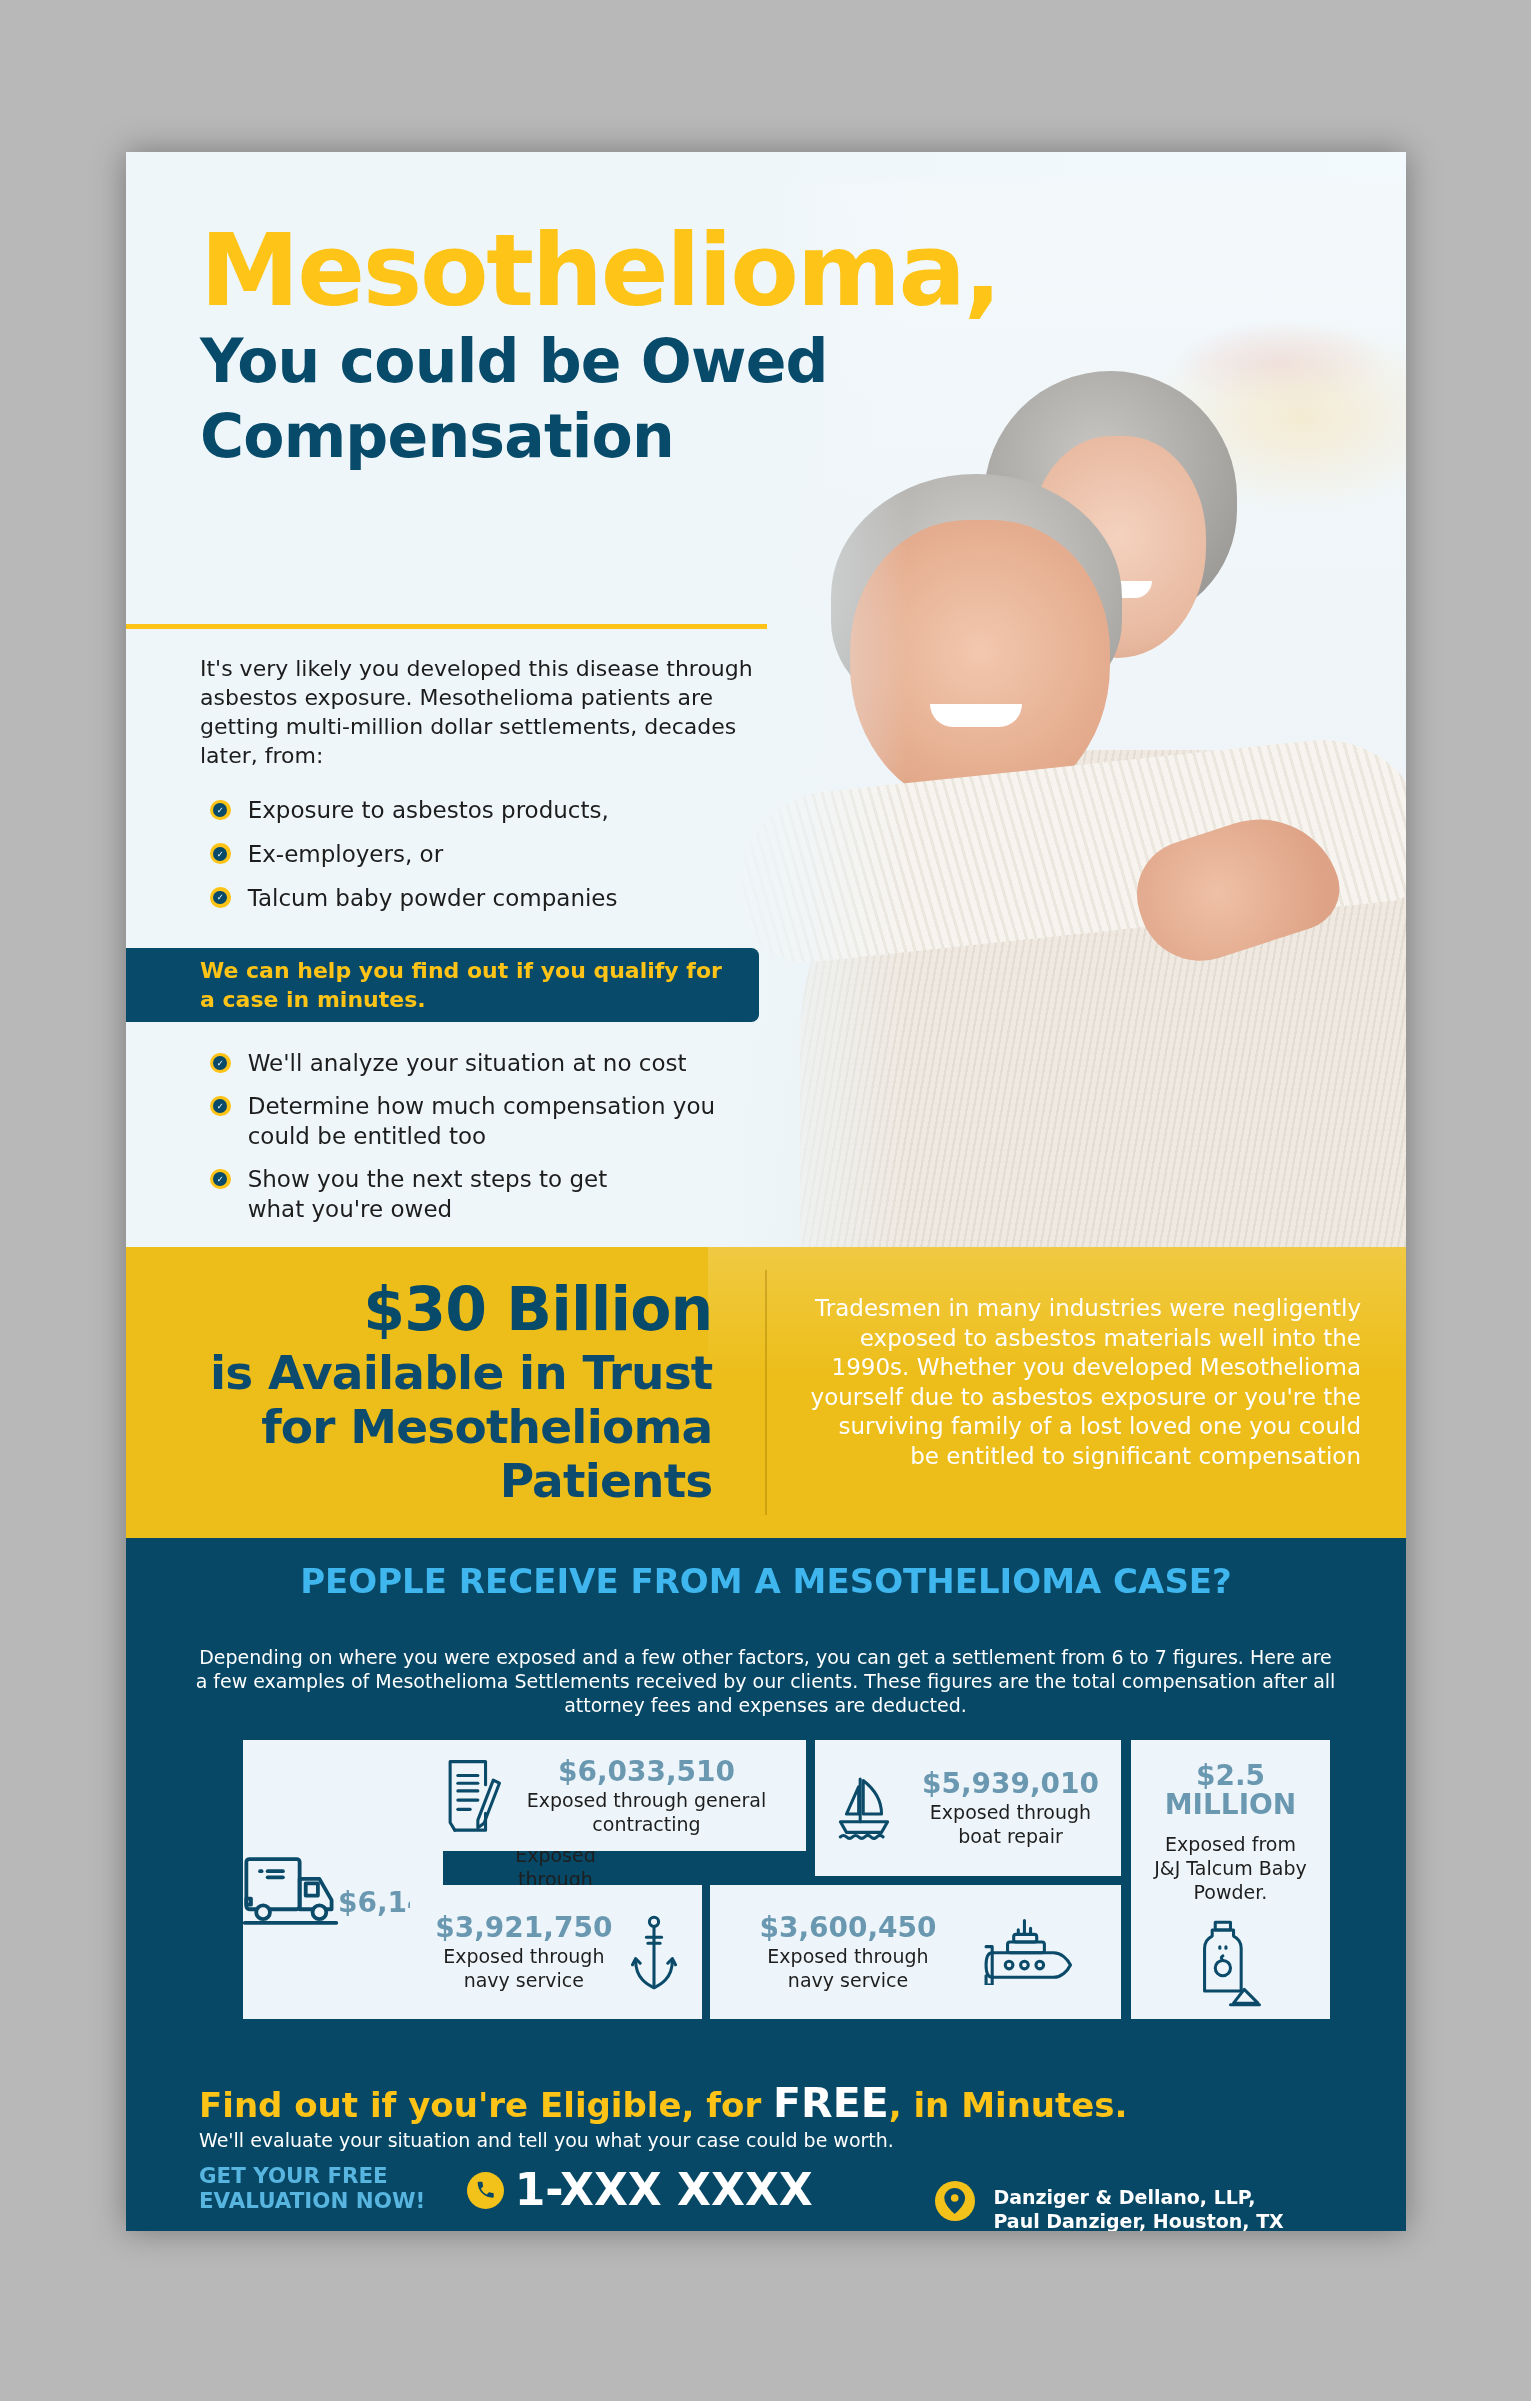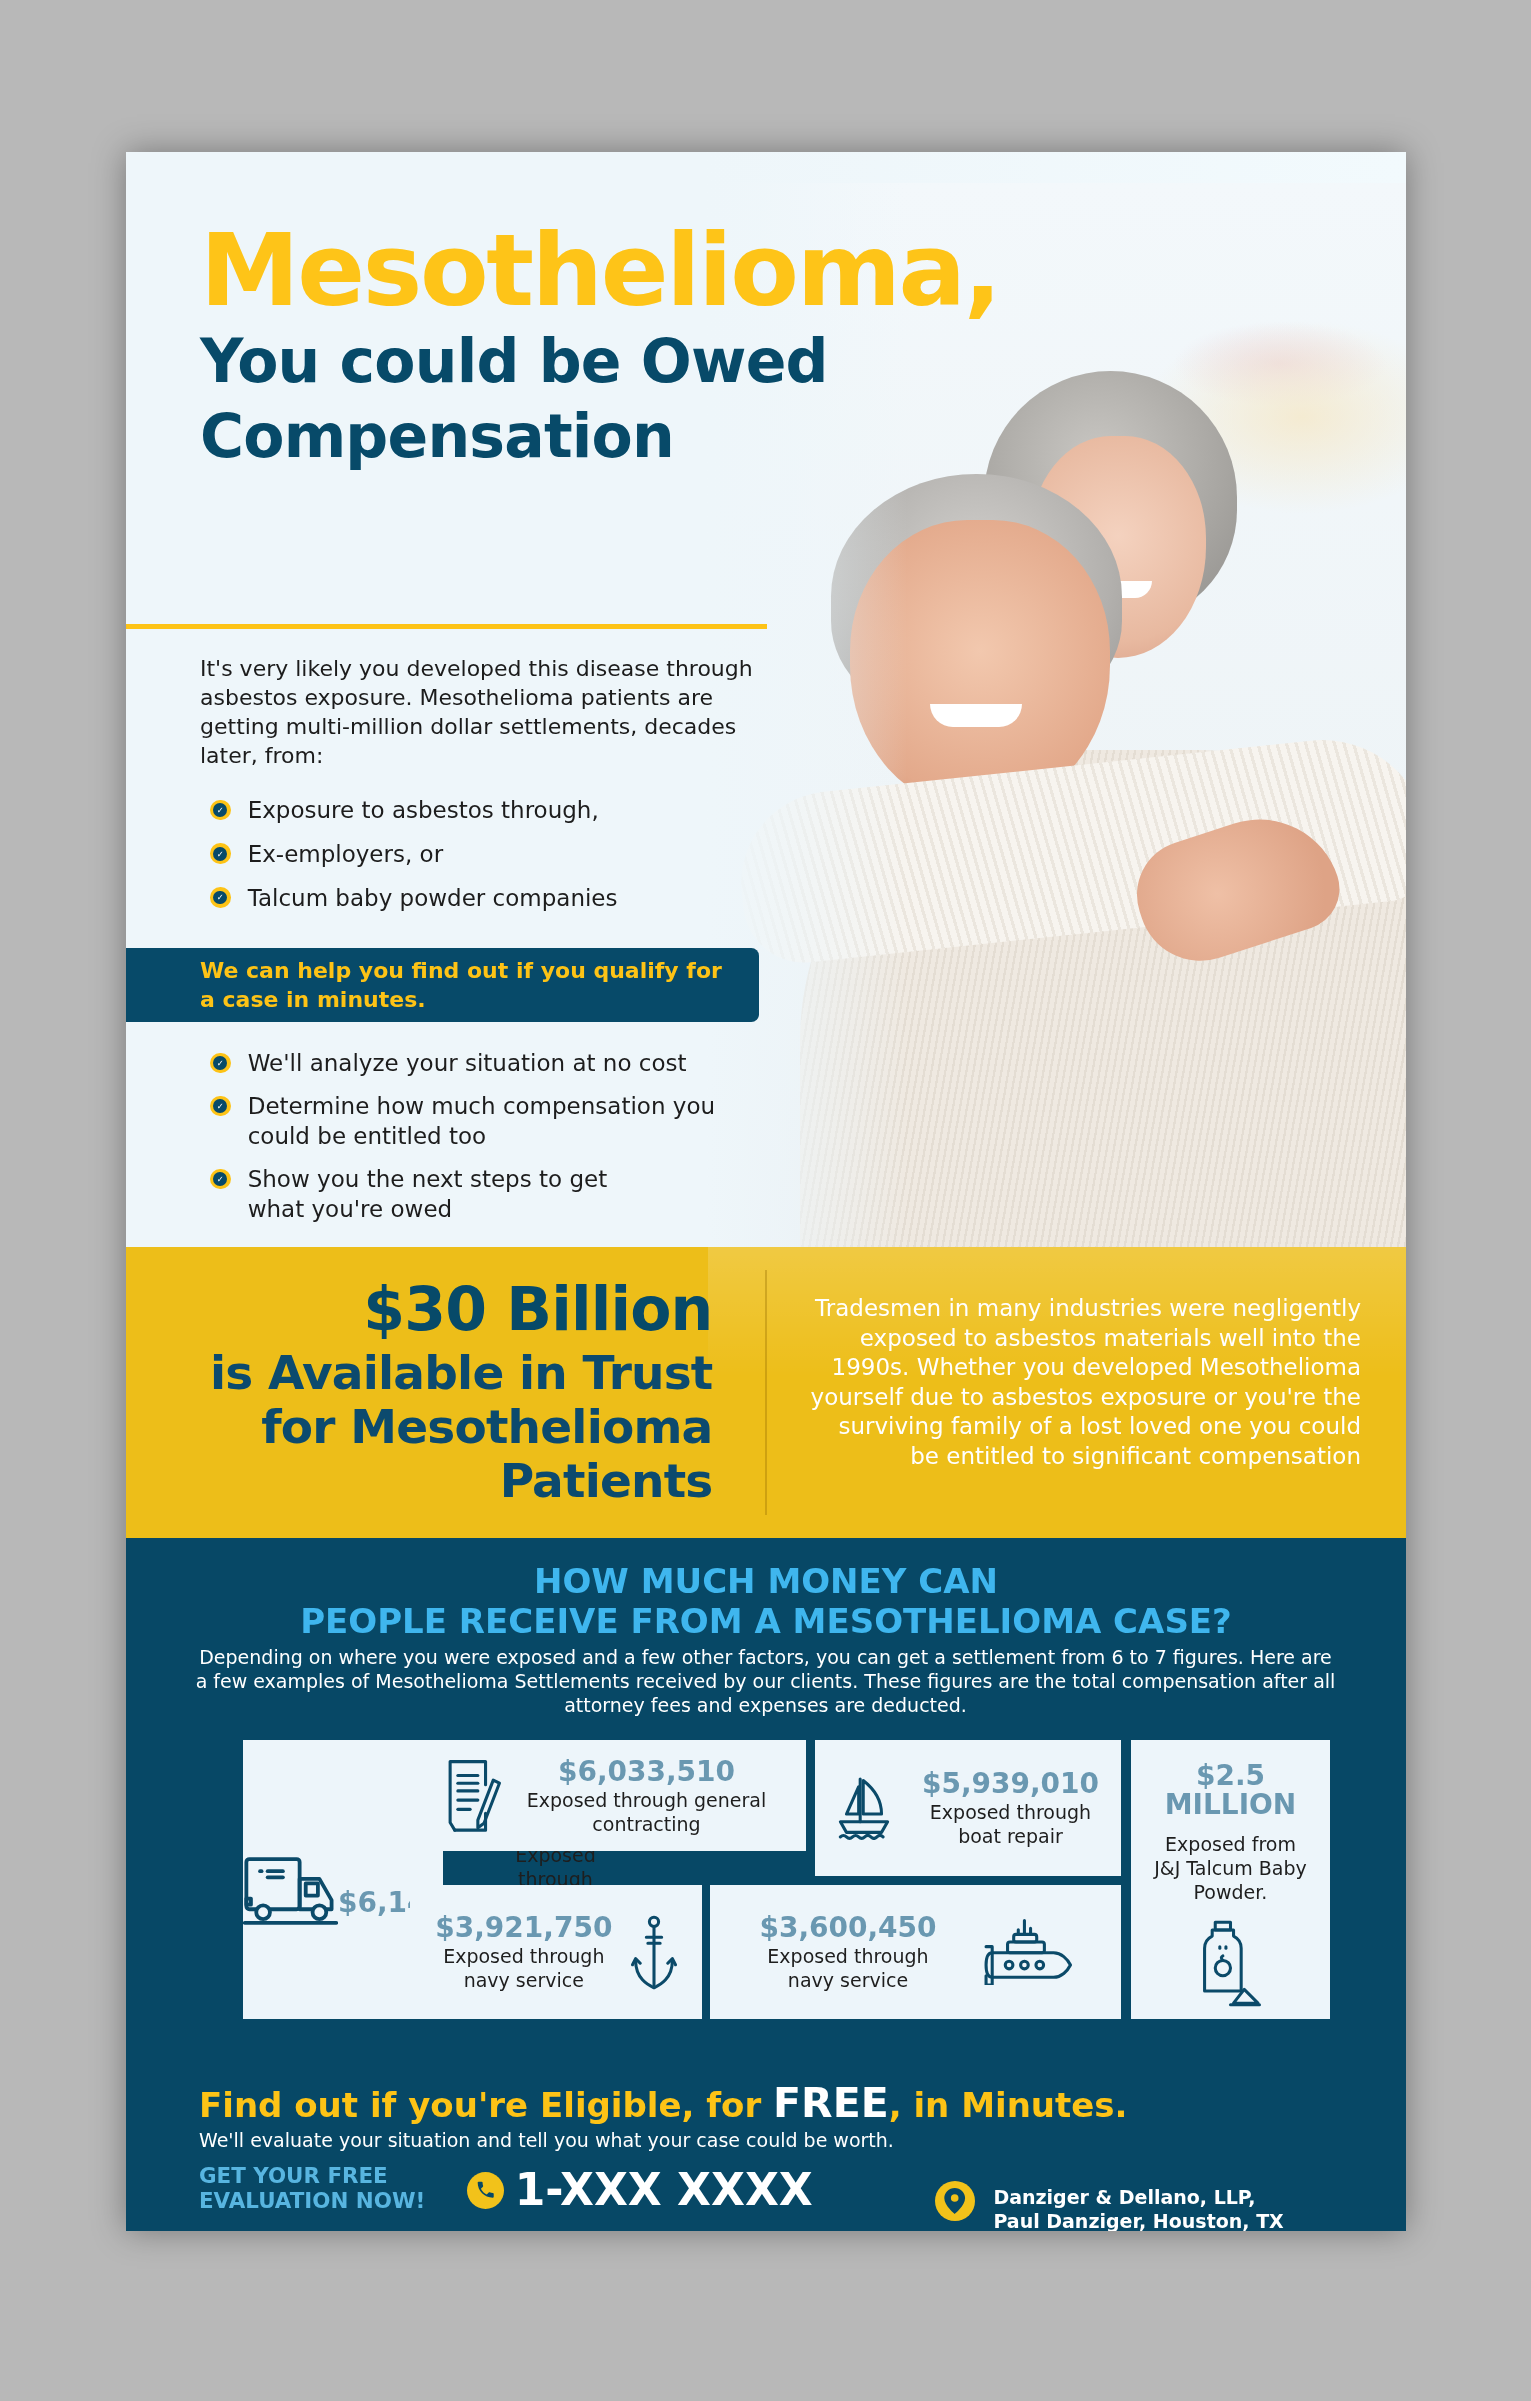--- a/index.html
+++ b/index.html
@@ -198,21 +198,21 @@
 
     <div class="yellow-rule"></div>
 
     <p class="intro" style="font-weight:normal;color:#1c1c1c;">It's very likely you developed this disease through asbestos exposure. Mesothelioma patients are getting multi-million dollar settlements, decades later, from:</p>
 
     <ul class="checklist list1">
       <li>
         <span class="check">
             <span>✓</span>
           </span>
-        <span>Exposure to asbestos through,</span>
+        <span>Exposure to asbestos products,</span>
       </li>
       <li>
         <span class="check">
             <span>✓</span>
           </span>
         <span>Ex-employers, or</span>
       </li>
       <li>
         <span class="check">
             <span>✓</span>
@@ -252,21 +252,20 @@
       <div class="desc">is Available in Trust</div>
       <div class="desc">for Mesothelioma</div>
       <div class="desc">Patients</div>
     </div>
     <div class="v-divider"></div>
     <p class="band-text">Tradesmen in many industries were negligently exposed to asbestos materials well into the 1990s. Whether you developed Mesothelioma yourself due to asbestos exposure or you're the surviving family of a lost loved one you could be entitled to significant compensation</p>
   </section>
 
   <section class="navy">
     <h2 class="how-title">
-      <div>HOW MUCH MONEY CAN</div>
       <div>PEOPLE RECEIVE FROM A MESOTHELIOMA CASE?</div>
     </h2>
     <p class="how-sub">Depending on where you were exposed and a few other factors, you can get a settlement from 6 to 7 figures. Here are a few examples of Mesothelioma Settlements received by our clients. These figures are the total compensation after all attorney fees and expenses are deducted.</p>
 
     <div class="card c1" style="top:202px;">
       <svg width="95" height="70" viewBox="0 0 124 92" fill="none" stroke="#0b4a69" stroke-width="5" stroke-linecap="round" stroke-linejoin="round">
         <rect x="4" y="4" width="70" height="66" rx="4"></rect>
         <path d="M74 30 h26 l16 28 v12 H74z"></path>
         <rect x="82" y="36" width="16" height="16"></rect>
         <line x1="22" y1="20" x2="24" y2="20"></line>

